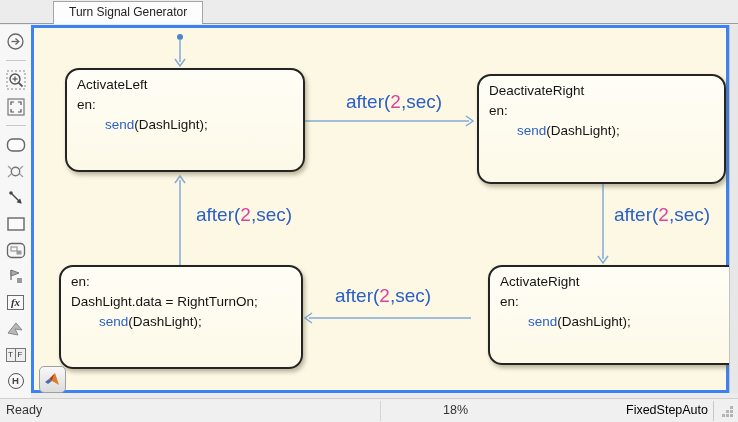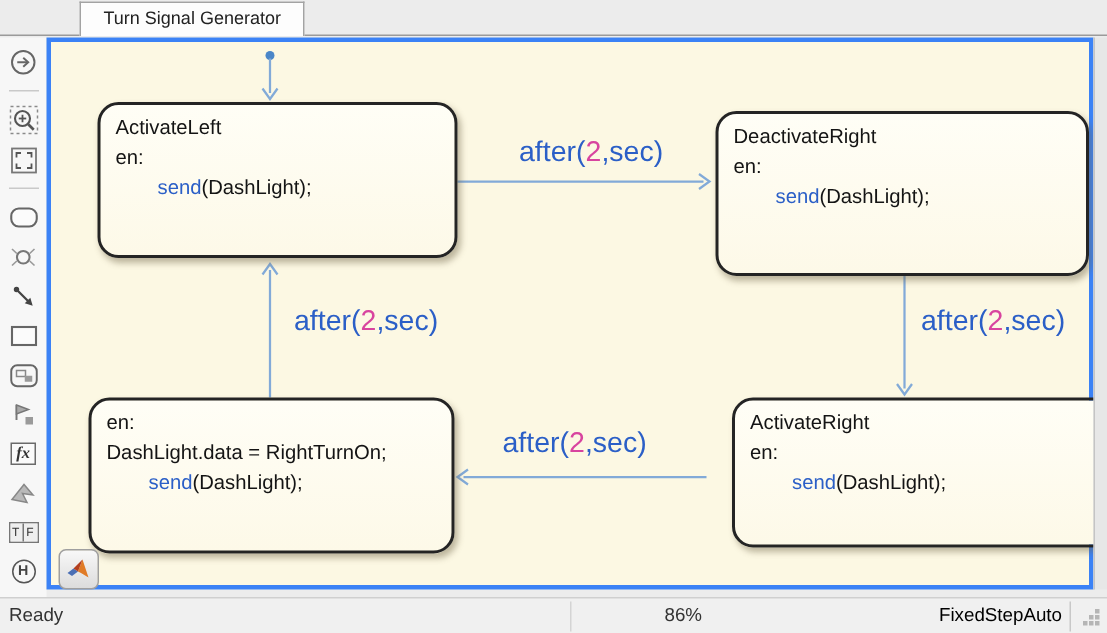--- a/index.html
+++ b/index.html
@@ -247,21 +247,21 @@
       <polygon points="5,7 11,1 8,9" fill="#b33f1e"></polygon>
     </svg>
   </div>
 </div>
 
 <div class="vscroll"></div>
 
 <div class="statusbar">
   <span class="status-left">Ready</span>
   <span class="status-sep1"></span>
-  <span class="status-zoom">86%</span>
+  <span class="status-zoom">18%</span>
   <span class="status-solver">FixedStepAuto</span>
   <span class="status-sep2"></span>
   <span class="grip">
     <svg width="12" height="12" viewBox="0 0 12 12">
       <rect x="8" y="0" width="3" height="3" fill="#b5b5b5"></rect>
       <rect x="8" y="4" width="3" height="3" fill="#b5b5b5"></rect>
       <rect x="4" y="4" width="3" height="3" fill="#b5b5b5"></rect>
       <rect x="8" y="8" width="3" height="3" fill="#b5b5b5"></rect>
       <rect x="4" y="8" width="3" height="3" fill="#b5b5b5"></rect>
       <rect x="0" y="8" width="3" height="3" fill="#b5b5b5"></rect>

